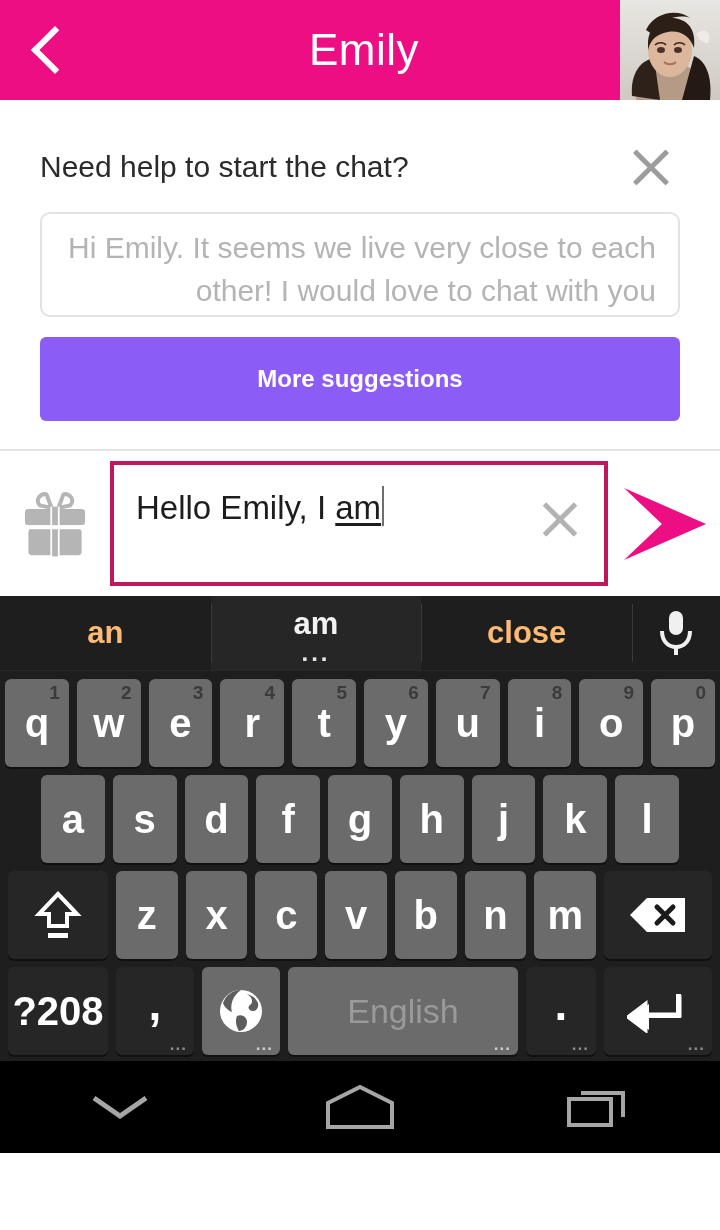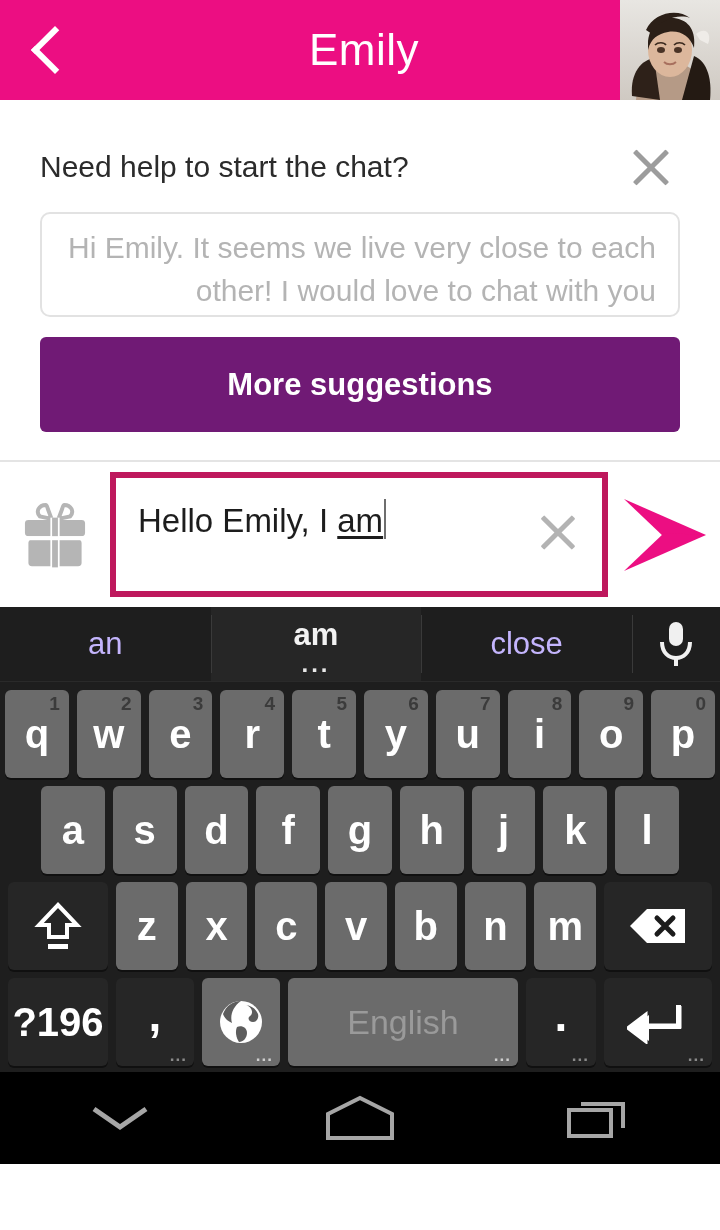--- a/index.html
+++ b/index.html
@@ -67,25 +67,25 @@
     border-radius: 10px;
     overflow: hidden;
     padding: 12px 22px 0 22px;
   }
   .suggest-text {
     font-size: 30px; line-height: 43px; color: #b4b4b4; font-weight: 400;
   }
 
   .more-btn {
     margin: 20px 40px 0 40px;
-    height: 95px;
-    background: #701a75;
+    height: 84px;
+    background: #8b5cf6;
     border-radius: 6px;
     display: flex; align-items: center; justify-content: center;
-    color: #ffffff; font-size: 31px; font-weight: 700;
+    color: #ffffff; font-size: 24px; font-weight: 700;
   }
   .panel-rule {
     margin-top: 28px;
     height: 2px; background: #e4e4e4; width: 100%;
   }
 
   
   .input-row {
     height: 145px;
     background: #ffffff;
@@ -94,21 +94,21 @@
   .gift-btn {
     width: 110px; height: 145px;
     display: flex; align-items: center; justify-content: center;
   }
   .gift-btn svg { width: 74px; height: 74px; display: block; }
 
   .textfield {
     position: relative;
     flex: 1 1 auto;
     height: 125px;
-    border: 6px solid #be185d;
+    border: 4px solid #be185d;
     background: #fff;
     display: flex; align-items: flex-start;
     padding: 20px 80px 0 22px;
     overflow: hidden;
   }
   .tf-text {
     font-size: 33px; color: #1d1d1d; line-height: 46px; white-space: nowrap;
   }
   .tf-compose { text-decoration: underline; text-underline-offset: 4px; }
   .caret {
@@ -141,21 +141,21 @@
   }
   .sugg-cell {
     flex: 1 1 0; display: flex; flex-direction: column;
     align-items: center; justify-content: center; position: relative;
   }
   .sugg-cell + .sugg-cell::before {
     content: ""; position: absolute; left: 0; top: 8px; bottom: 8px;
     width: 1px; background: #3a3a3a;
   }
   .sugg-cell.active { background: #262626; }
-  .sugg-word { font-size: 31px; color: #c4b5fd; line-height: 34px; }
+  .sugg-word { font-size: 31px; color: #fdba74; line-height: 34px; font-weight: bold; }
   .sugg-cell.active .sugg-word { color: #f2f2f2; font-weight: 700; }
   .sugg-dots {
     font-size: 24px; color: #e8e8e8; letter-spacing: 3px;
     line-height: 12px; margin-top: 6px; font-weight: 700;
   }
   .mic-cell {
     flex: 0 0 88px; display: flex; align-items: center; justify-content: center;
     position: relative;
   }
   .mic-cell::before {
@@ -422,21 +422,21 @@
       <div class="key dark bksp">
         <svg class="bksp-ico" viewBox="0 0 62 42">
           <path d="M20 4 L58 4 L58 38 L20 38 L3 21 Z" fill="#ffffff"></path>
           <path d="M30 13 L46 29 M46 13 L30 29" stroke="#1b1b1b" stroke-width="5" stroke-linecap="round"></path>
         </svg>
       </div>
     </div>
 
     <div class="krow r4">
       <div class="key dark sym">
-          <span>?196</span>
+          <span>?208</span>
         </div>
       <div class="key dark comma">
         <span class="glyph">,</span>
         <span class="hint dim">...</span>
       </div>
       <div class="key globe">
         <svg class="globe-ico" viewBox="0 0 50 50">
           <circle cx="25" cy="25" r="21" fill="#ffffff"></circle>
           <path d="M25 4 C16 10 14 20 16 26 C11 24 8 20 7 17 C10 9 17 4 25 4 Z" fill="#5d5d5d"></path>
           <path d="M30 8 C36 10 38 16 34 19 C31 21 33 25 37 25 C41 25 43 21 42 17 C40 12 36 9 30 8 Z" fill="#5d5d5d"></path>

